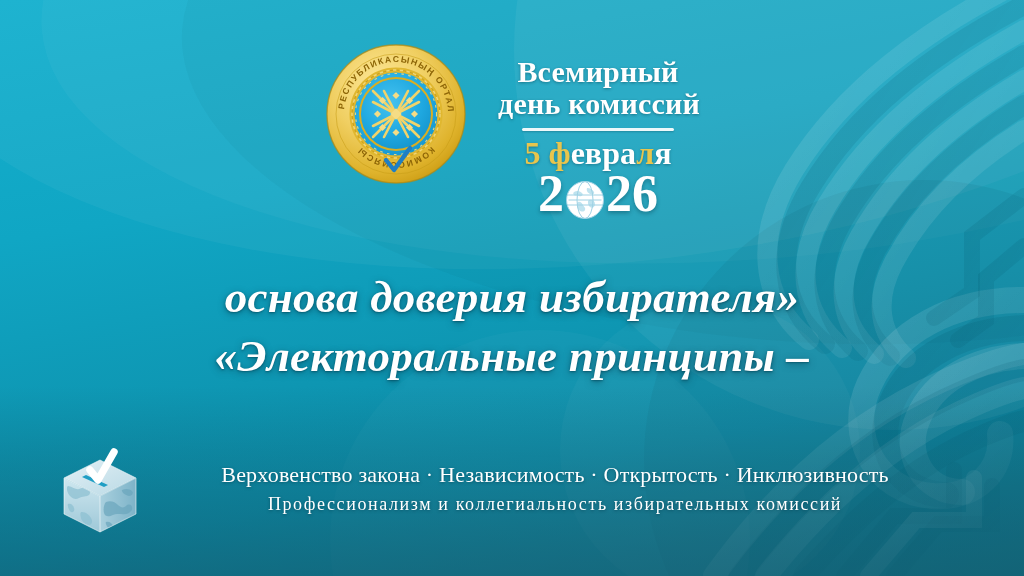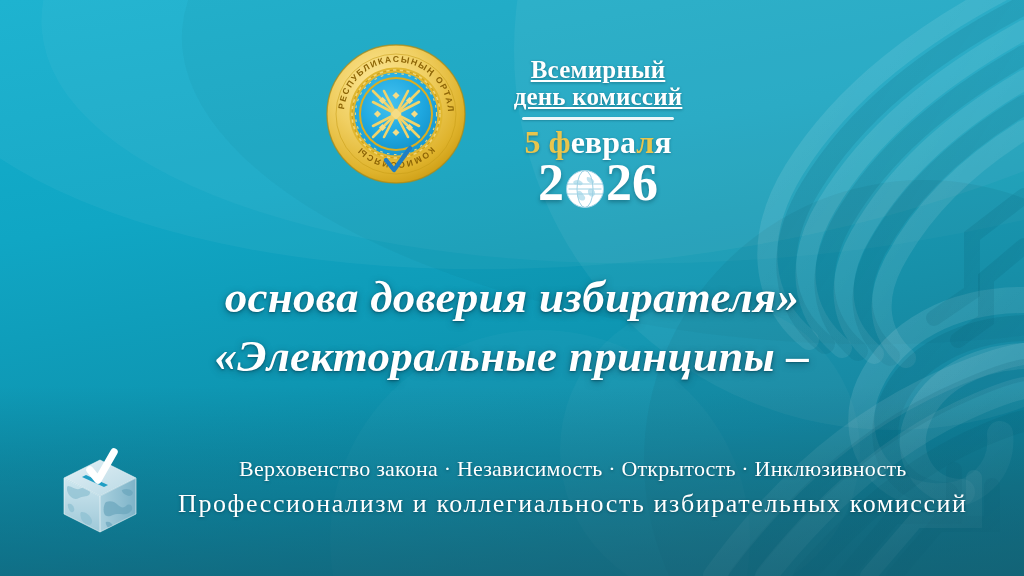--- a/index.html
+++ b/index.html
@@ -88,26 +88,25 @@
 
   
   .header-text{
     padding-top:12px;
     text-align:center;
     width:200px;
   }
   .wd-line1, .wd-line2{
     color:#ffffff;
     font-weight:bold;
-    font-size:25px;
+    font-size:30px;
     line-height:1.08;
     letter-spacing:.2px;
     text-shadow:0 1px 3px rgba(0,50,65,.45);
     white-space:nowrap;
-    text-decoration:underline;
   }
   .divider{
     width:152px; height:3px; margin:7px auto 6px;
     background:#ffffff; opacity:.92; border-radius:2px;
     box-shadow:0 1px 2px rgba(0,50,65,.3);
   }
   .date-line{
     font-weight:bold;
     font-size:32px;
     line-height:1.04;
@@ -145,42 +144,42 @@
     line-height:1.32;
     letter-spacing:.3px;
     text-shadow:0 2px 7px rgba(0,55,72,.55), 0 1px 2px rgba(0,55,72,.5);
     padding:0 60px;
   }
   .title-line{ display:block; white-space:nowrap; }
 
   
   .footer{
     position:absolute; left:56px; right:40px; bottom:42px;
-    display:flex; align-items:center; gap:34px;
+    display:flex; align-items:center; gap:22px;
   }
   .ballot-icon{
     flex:0 0 88px;
     width:88px; height:92px;
     position:relative;
   }
   .tagline{
     flex:1;
     text-align:center;
     color:#ffffff;
     text-shadow:0 1px 3px rgba(0,50,65,.5);
     padding-right:40px;
   }
   .tagline-1{
     font-size:22px;
     line-height:1.45;
     letter-spacing:.2px;
     white-space:nowrap;
   }
   .tagline-2{
-    font-size:26px;
+    font-size:18px;
     line-height:1.45;
     letter-spacing:1.6px;
     white-space:nowrap;
   }
 </style>
 </head>
 <body>
 
 <div class="stage">
 

